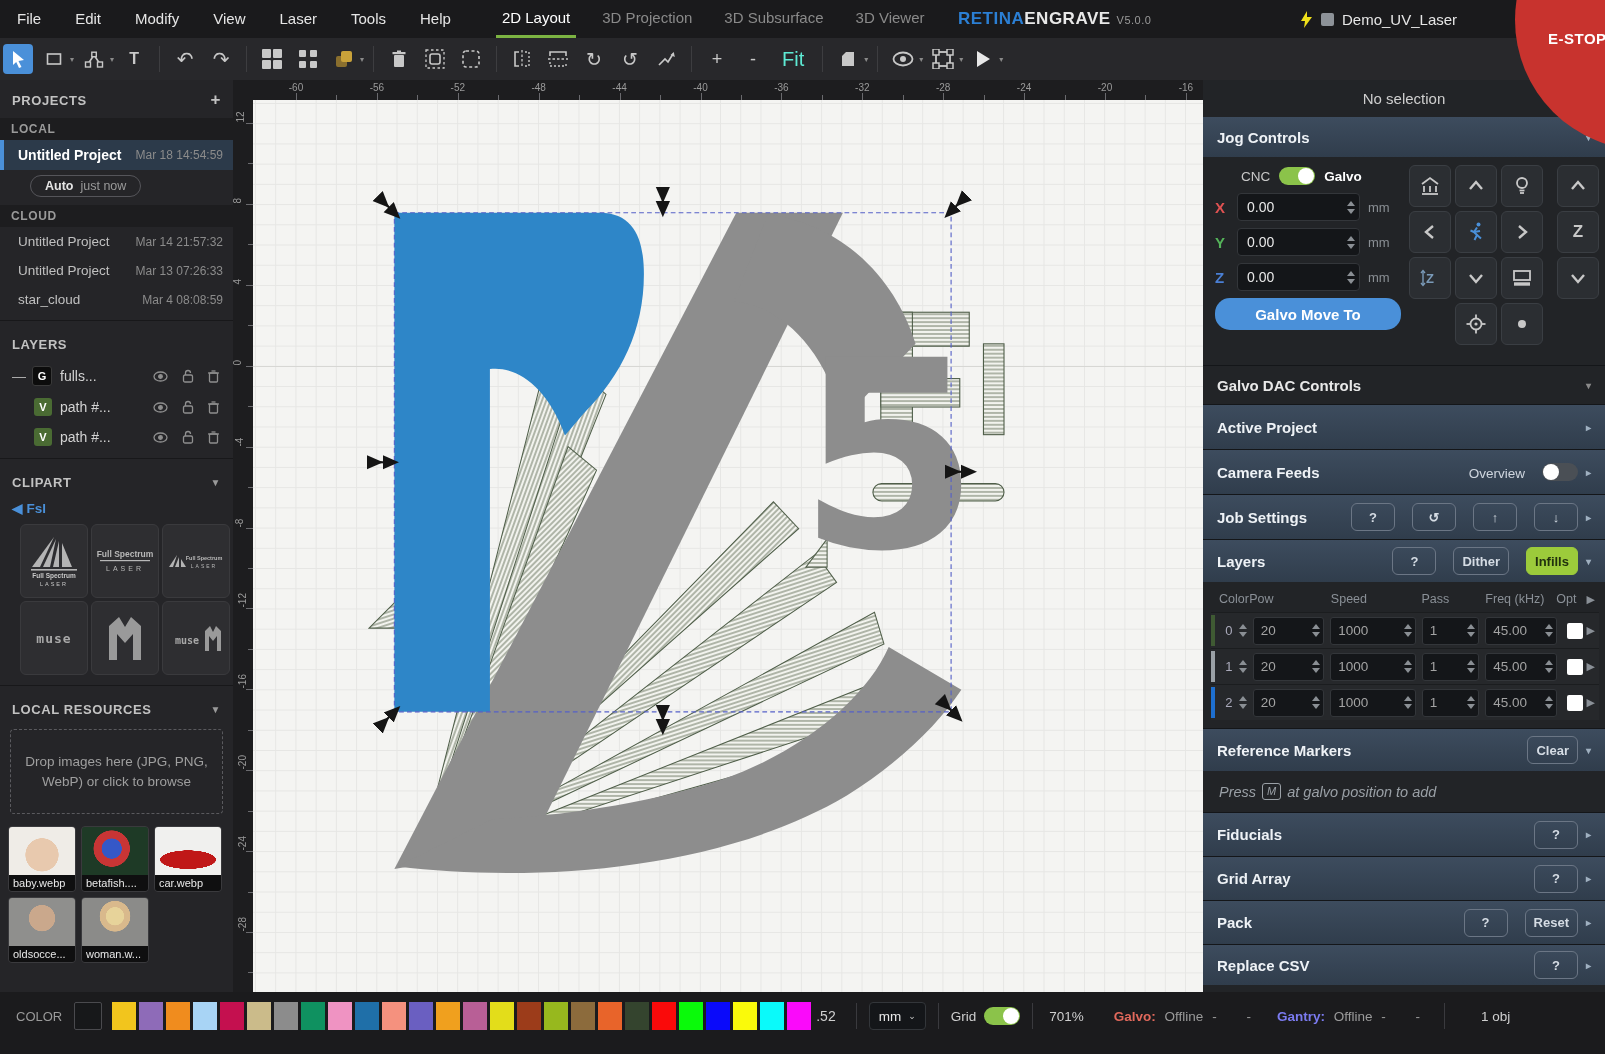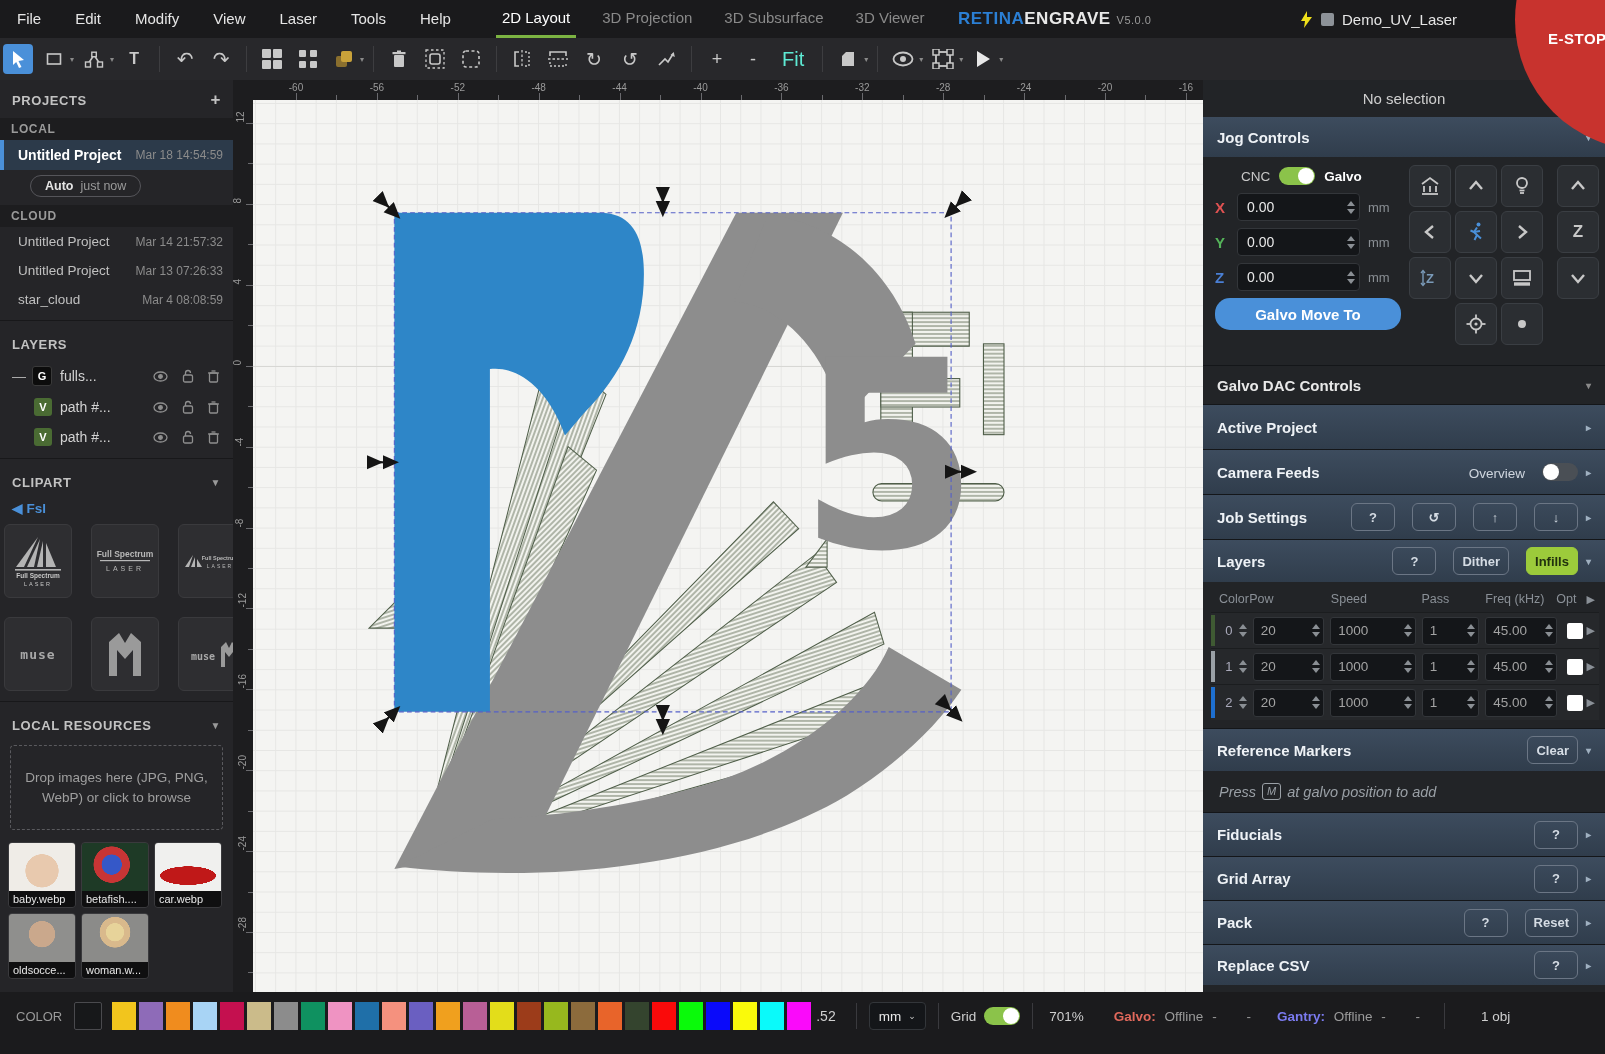--- a/index.html
+++ b/index.html
@@ -52,21 +52,21 @@
   .layer-row .dash{color:#aaa;width:12px}
   .layer-row.indent{padding-left:34px}
   .badge{width:18px;height:18px;border-radius:3px;color:#fff;font-size:11px;font-weight:bold;display:flex;align-items:center;justify-content:center}
   .badge.G{background:#0c0c0c;border:1px solid #3a3a3a}
   .badge.V{background:#4a6b33}
   .layer-row .lname{flex:1;color:#d2d2d2}
   .lic{display:flex;gap:14px;align-items:center;margin-right:2px}
   .lic svg{display:block}
   .divider{height:1px;background:#18181a;margin:6px 0}
   #fsl-back{color:#4a90d9;font-size:13.5px;font-weight:bold;padding:2px 12px 8px;display:flex;align-items:center;gap:4px}
-  #clip-grid{display:grid;grid-template-columns:repeat(3,68px);gap:19px;padding:0 4px}
+  #clip-grid{display:grid;grid-template-columns:repeat(3,68px);gap:3px;padding:0 20px}
   .clip-tile{height:72px;background:#2e2e31;border:1px solid #3a3a3d;border-radius:6px;display:flex;align-items:center;justify-content:center}
   #dropzone{margin:4px 10px;border:1px dashed #5a5a5e;border-radius:4px;color:#9f9f9f;font-size:13.5px;text-align:center;padding:22px 14px;line-height:1.45}
   #res-grid{display:grid;grid-template-columns:repeat(3,68px);gap:5px;padding:8px 8px}
   .res-tile{background:#2e2e31;border:1px solid #3a3a3d;border-radius:4px;overflow:hidden}
   .res-img{height:48px}
   .res-name{background:#0f0f10;color:#e8e8e8;font-size:11px;padding:2px 4px;white-space:nowrap;overflow:hidden}
   .th-0{background:radial-gradient(circle at 50% 58%,#e8c9ae 0 38%,#efece7 39%)}
   .th-1{background:radial-gradient(circle at 45% 45%,#3558c8 0 22%,#c83535 23% 40%,#1e3a26 41%)}
   .th-2{background:radial-gradient(ellipse 70% 32% at 50% 68%,#c01818 0 60%,#f0f0ee 61%)}
   .th-3{background:radial-gradient(circle at 50% 42%,#caa88c 0 30%,#8f8f8d 31%)}

